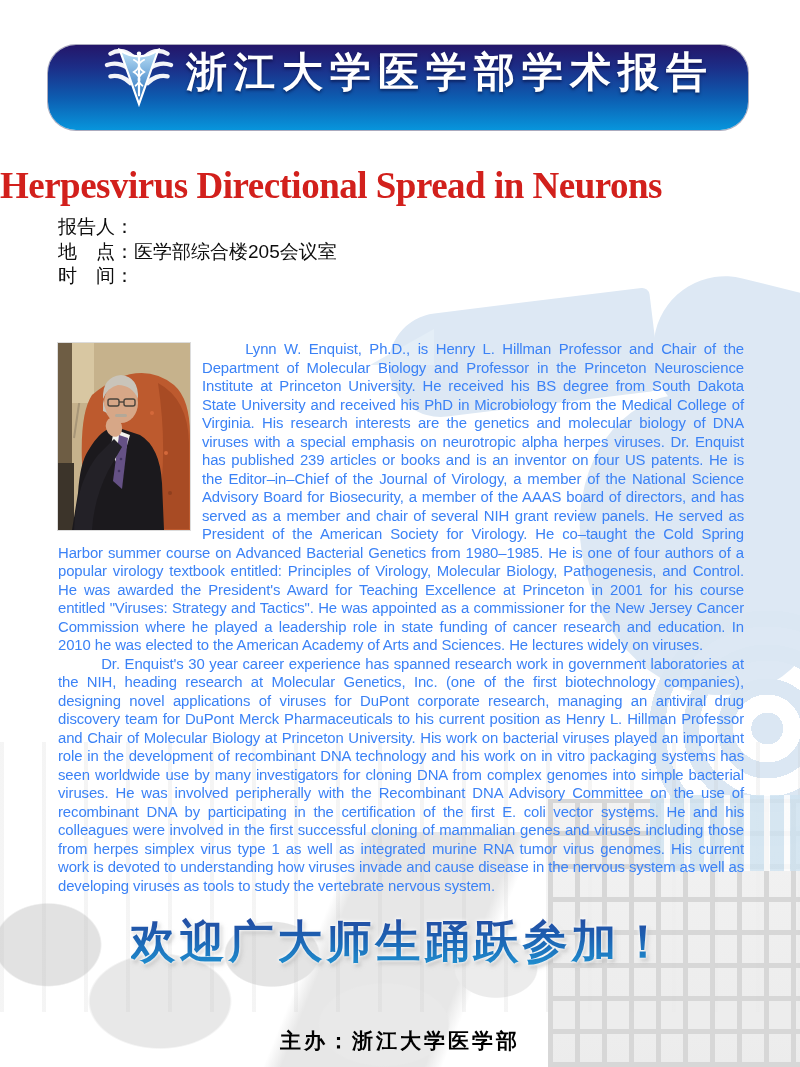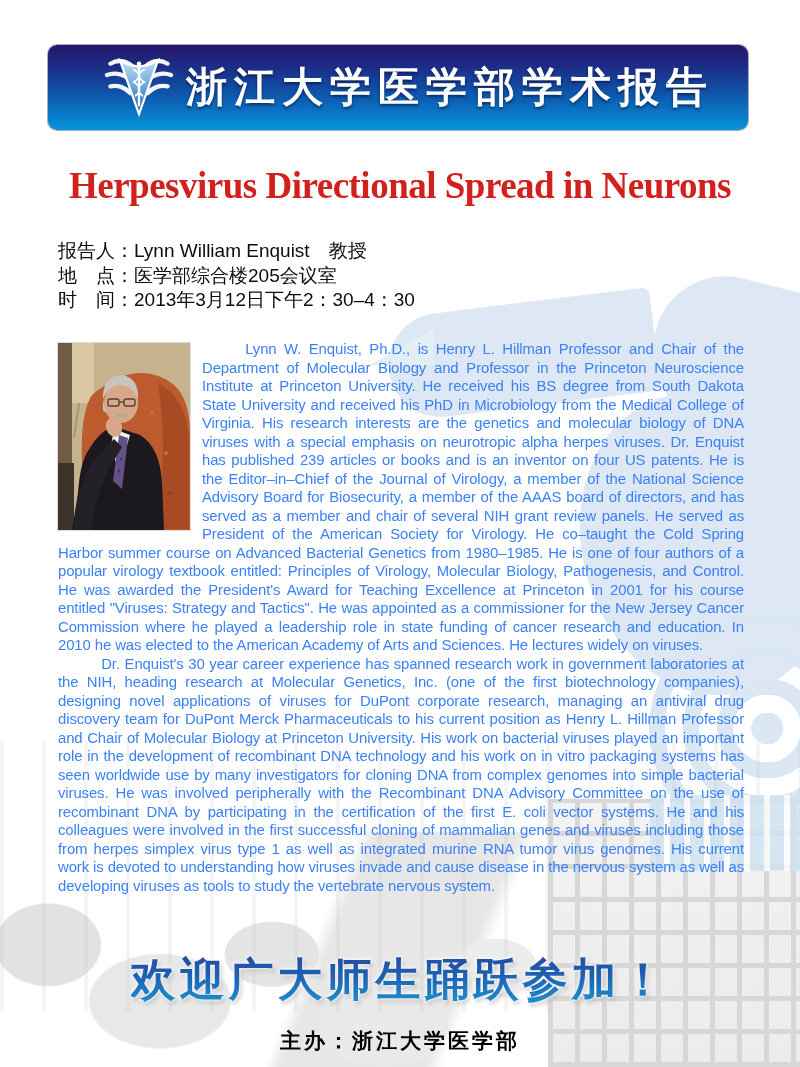--- a/index.html
+++ b/index.html
@@ -45,59 +45,59 @@
       repeating-linear-gradient(0deg,  #d1d1d1 0 5px, rgba(255,255,255,0) 5px 33px);
   }
   .building-blue {
     position: absolute; right: 0; bottom: 196px; width: 150px; height: 76px; z-index: 0; opacity: .8;
     background: repeating-linear-gradient(90deg, #cfe3f1 0 14px, #ffffff 14px 20px);
   }
 
   
   .banner {
     position: absolute; left: 48px; top: 45px; width: 700px; height: 85px; z-index: 2;
-    border-radius: 9px;
+    border-radius: 28px;
     background: linear-gradient(180deg, #241669 0%, #1c2d87 26%, #0d5cb0 62%, #0795dc 100%);
     box-shadow: 0 0 0 1px rgba(15,15,70,.35);
-    display: flex; align-items: center;
+    display: flex; 
   }
   .banner-logo { margin-left: 52px; flex: 0 0 auto; }
   .banner-title {
     flex: 1; text-align: center; color: #ffffff;
     font-size: 41px; font-weight: 900; letter-spacing: 7px; padding-right: 26px;
     text-shadow: 0 2px 3px rgba(0,0,40,.5);
     white-space: nowrap;
   }
 
   
   .main-title {
-    position: absolute; left: 0; right: 0; top: 164px; z-index: 2; text-align: center;
+    position: absolute; left: 0; right: 0; top: 164px; z-index: 2; 
     font-family: "Liberation Serif", serif; font-weight: 700;
     font-size: 37px; letter-spacing: -0.5px; color: #d2201c; white-space: nowrap;
   }
 
   
-  .info { position: absolute; left: 58px; top: 239px; z-index: 2; font-size: 19px; color: #0d0d0d; }
+  .info { position: absolute; left: 58px; top: 215px; z-index: 2; font-size: 19px; color: #0d0d0d; }
   .info-row { display: flex; line-height: 24.5px; }
   .info-label, .info-value { white-space: pre; }
 
   
   .bio {
     position: absolute; left: 58px; top: 340px; width: 686px; z-index: 2;
     font-size: 14.9px; line-height: 18.5px; color: #3b82f6; text-align: justify;
     letter-spacing: -0.1px;
   }
   .photo {
     float: left; width: 132px; height: 187px; margin: 3px 12px 4px 0;
     outline: 1px solid #dcdcdc; display: block;
   }
   p.bio-p { margin: 0; text-indent: 2.9em; }
 
   
-  .welcome { position: absolute; left: 0; right: 0; top: 950px; z-index: 2; text-align: center; }
+  .welcome { position: absolute; left: 0; right: 0; top: 912px; z-index: 2; text-align: center; }
   .welcome-text {
     display: inline-block; font-size: 45px; font-weight: 900; letter-spacing: 4px; white-space: nowrap;
     background: linear-gradient(180deg, #27479e 0%, #1d5fb0 40%, #1f8dce 88%);
     -webkit-background-clip: text; background-clip: text; color: transparent;
     filter: drop-shadow(0 0 1px rgba(255,255,255,.95))
             drop-shadow(0 0 2px rgba(255,255,255,.85))
             drop-shadow(2px 3px 1px rgba(150,150,150,.35));
   }
   .organizer {
     position: absolute; left: 0; right: 0; top: 1019px; z-index: 2; text-align: center;
@@ -147,29 +147,27 @@
       </g>
     </svg>
     <div class="banner-title">浙江大学医学部学术报告</div>
   </div>
 
   <div class="main-title">Herpesvirus Directional Spread in Neurons</div>
 
   <div class="info">
     <div class="info-row">
       <span class="info-label">报告人：</span>
-      <span class="info-value">Lynn William Enquist　教授</span>
     </div>
     <div class="info-row">
       <span class="info-label">地　点：</span>
       <span class="info-value">医学部综合楼205会议室</span>
     </div>
     <div class="info-row">
       <span class="info-label">时　间：</span>
-      <span class="info-value">2013年3月12日下午2：30–4：30</span>
     </div>
   </div>
 
   <div class="bio">
     <svg class="photo" viewBox="0 0 132 187" preserveAspectRatio="none">
 
       <rect x="0" y="0" width="132" height="187" fill="#c6b28c"></rect>
       <rect x="0" y="0" width="14" height="187" fill="#6e5d44"></rect>
       <rect x="0" y="120" width="16" height="67" fill="#3c342a"></rect>
       <line x1="30" y1="0" x2="16" y2="95" stroke="#a79678" stroke-width="2"></line>

